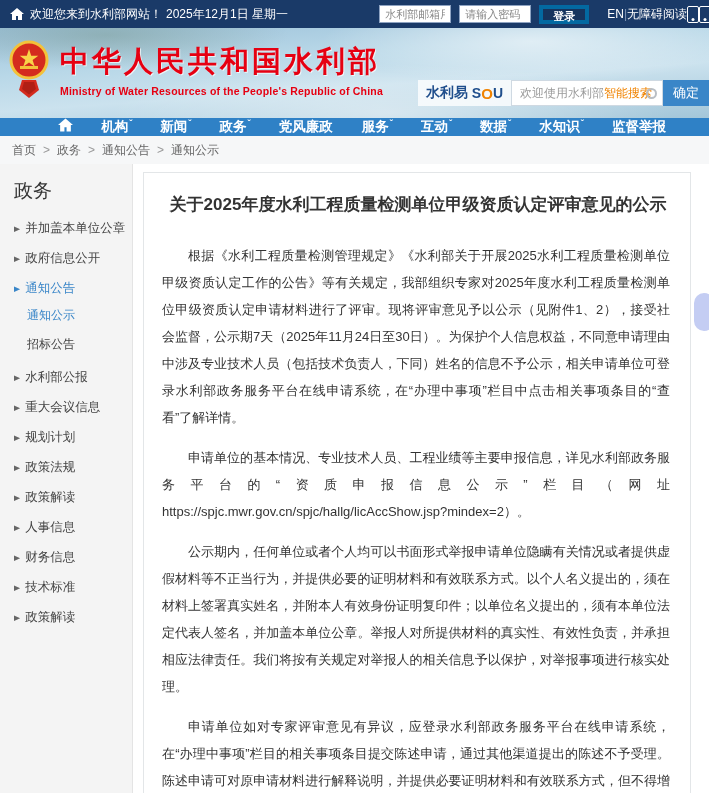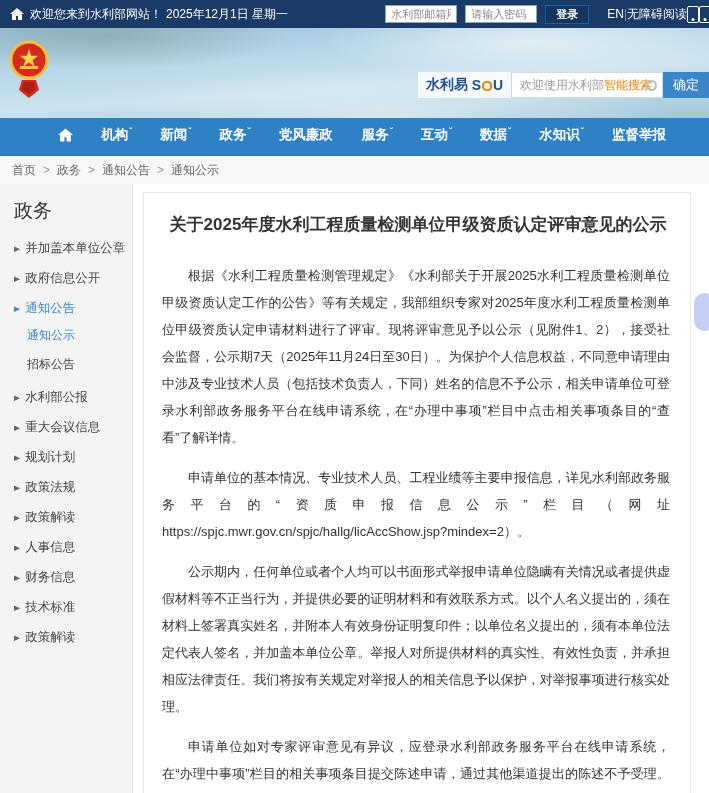--- a/index.html
+++ b/index.html
@@ -6,48 +6,48 @@
   html,body { font-family:"Liberation Sans","DejaVu Sans",sans-serif; }
   #page { position:relative; width:709px; height:793px; overflow:hidden; background:#1d4ed8; }
 
   
   .topbar { height:28px; background:#1a3a68; display:flex; align-items:center; color:#fff; font-size:12px; padding:0 6px 0 10px; white-space:nowrap; }
   .topbar .home-glyph { width:14px; height:12px; margin-right:6px; flex:none; }
   .topbar .welcome { margin-right:4px; }
   .topbar .spacer { flex:1; }
   .tb-input { width:72px; height:18px; font-size:11px; border:1px solid #8ea3c2; background:#fff; color:#333; padding:0 5px; margin-right:8px; }
   .tb-input::placeholder { color:#888; }
-  .tb-login { height:19px; background:#16345e; color:#fff; border:1px solid #0369a1; font-size:11px; font-weight:bold; padding:0 10px; margin-right:18px; cursor:pointer; }
+  .tb-login { height:19px; background:#16345e; color:#fff; border:4px solid #0369a1; font-size:11px; font-weight:bold; padding:0 10px; margin-right:18px; cursor:pointer; }
   .tb-right { display:flex; align-items:center; }
   .tb-sep { color:#7d93b5; }
   .dev-icon { width:12px; height:17px; border:1.5px solid #fff; border-radius:2px; position:relative; flex:none; }
   .dev-icon:after { content:""; position:absolute; left:50%; bottom:1px; transform:translateX(-50%); width:3px; height:3px; border-radius:50%; background:#fff; }
 
   
   .banner { position:relative; height:90px; overflow:hidden;
     background:
       radial-gradient(ellipse 300px 60px at 75% 15%, rgba(255,255,255,.55), transparent 70%),
       radial-gradient(ellipse 260px 50px at 15% 8%, rgba(110,140,125,.40), transparent 70%),
       radial-gradient(ellipse 400px 70px at 55% 95%, rgba(255,255,255,.45), transparent 70%),
       linear-gradient(176deg,#9dc2da 0%,#b9d8e8 35%,#cbe2ee 60%,#a3c6d9 100%); }
   .brand { position:absolute; left:8px; top:12px; display:flex; align-items:center; }
   .emblem { width:42px; height:58px; flex:none; margin-right:10px; }
   .brand-text .cn { font-size:29px; font-weight:bold; color:#e60012; letter-spacing:3px; text-shadow:1px 1px 0 rgba(255,255,255,.7); }
   .brand-text .en { font-size:10.5px; font-weight:bold; color:#e60012; margin-top:3px; letter-spacing:.2px; }
-  .search-row { position:absolute; right:0; bottom:20px; height:26px; display:flex; align-items:center; }
+  .search-row { position:absolute; right:0; bottom:12px; height:26px; display:flex; align-items:center; }
   .search-brand { display:flex; align-items:baseline; background:rgba(255,255,255,.78); height:26px; align-items:center; padding:0 8px; font-weight:bold; color:#1f4e8c; font-size:14px; }
   .search-brand .o { color:#f08300; font-size:15px; }
   .search-box { position:relative; width:152px; height:26px; background:#fff; border:1px solid #cfd9e2; display:flex; align-items:center; padding:0 20px 0 8px; font-size:12px; cursor:text; }
   .search-box .ph { color:#9a9a9a; white-space:nowrap; }
   .search-box .ph-hl { color:#f08300; white-space:nowrap; }
   .mic { position:absolute; right:5px; top:7px; width:11px; height:11px; border:2px solid #b9bec4; border-radius:50%; }
   .search-btn { width:46px; height:26px; background:#3a86c8; color:#fff; border:none; font-size:13px; cursor:pointer; flex:none; }
 
   
-  .nav { height:38px; background:#2f81c6; display:flex; align-items:center; justify-content:space-between; padding:0 42px 4px 58px; }
+  .nav { height:18px; background:#2f81c6; display:flex; align-items:flex-start; justify-content:space-between; padding:0 42px 4px 58px; }
   .nav-item { color:#fff; font-size:13.5px; font-weight:bold; cursor:pointer; white-space:nowrap; }
   .nav-item .caret { font-size:9px; vertical-align:top; margin-left:1px; }
   .nav-home svg { width:15px; height:14px; display:block; }
 
   
   .crumbs { height:28px; background:#f6f7f8; display:flex; align-items:center; padding:0 12px; font-size:12px; color:#666; gap:7px; }
   .crumbs .sep { color:#999; }
   .crumb { cursor:pointer; }
 
   
@@ -110,20 +110,24 @@
   <div class="banner">
     <div class="brand">
       <svg class="emblem" viewBox="0 0 42 58">
         <circle cx="21" cy="20" r="18" fill="#d42b1e"></circle>
         <circle cx="21" cy="20" r="18" fill="none" stroke="#f3c23a" stroke-width="3"></circle>
         <path d="M21 9l2.2 6.8h7.1l-5.7 4.1 2.2 6.8-5.8-4.2-5.8 4.2 2.2-6.8-5.7-4.1h7.1z" fill="#f9d348"></path>
         <rect x="12" y="26" width="18" height="3" fill="#f3c23a"></rect>
         <path d="M14 40h14l3 10-10 8-10-8z" fill="#d42b1e"></path>
         <path d="M16 42h10l2 7-7 5.5L14 49z" fill="#b01f15"></path>
       </svg>
+      <div class="brand-text">
+        <div class="cn">中华人民共和国水利部</div>
+        <div class="en">Ministry of Water Resources of the People's Republic of China</div>
+      </div>
     </div>
     <div class="search-row">
       <div class="search-brand">
         <span>水利易</span>&nbsp;<span>S</span><span class="o">O</span><span>U</span>
       </div>
       <div class="search-box">
         <span class="ph">欢迎使用水利部</span>
           <span class="ph-hl">智能搜索</span>
         <span class="mic"></span>
       </div>

